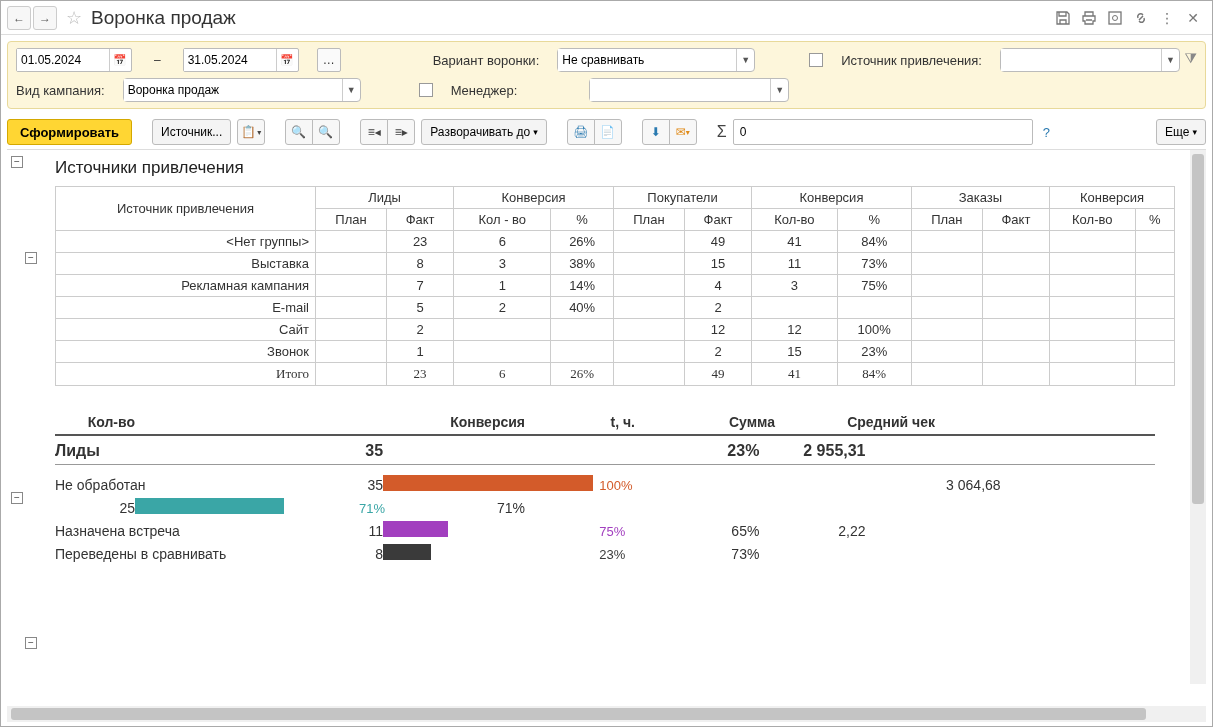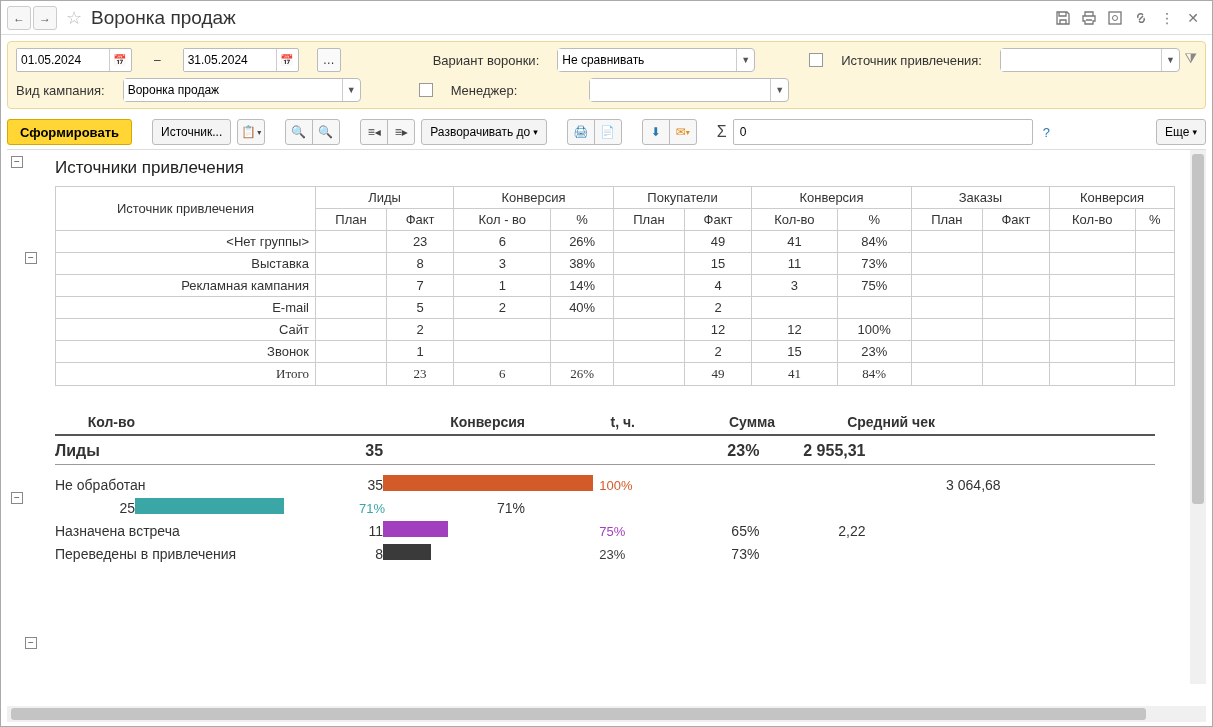--- a/index.html
+++ b/index.html
@@ -389,21 +389,21 @@
               <div class="col-state">Назначена встреча</div>
               <div class="col-qty">11</div>
               <div class="col-bar"><span class="bar" style="width:65px;background:#a23fbf;"></span></div>
               <div class="col-barlbl"><span class="bar-label" style="color:#a23fbf">75%</span></div>
               <div class="col-conv">65%</div>
               <div class="col-time">2,22</div>
               <div class="col-sum"></div>
               <div class="col-avg"></div>
             </div>
             <div class="funnel-row">
-              <div class="col-state">Переведены в привлечения</div>
+              <div class="col-state">Переведены в сравнивать</div>
               <div class="col-qty">8</div>
               <div class="col-bar"><span class="bar" style="width:48px;background:#3a3a3a;"></span></div>
               <div class="col-barlbl"><span class="bar-label" style="color:#3a3a3a">23%</span></div>
               <div class="col-conv">73%</div>
               <div class="col-time"></div>
               <div class="col-sum"></div>
               <div class="col-avg"></div>
             </div>
           </div>
       </div>

